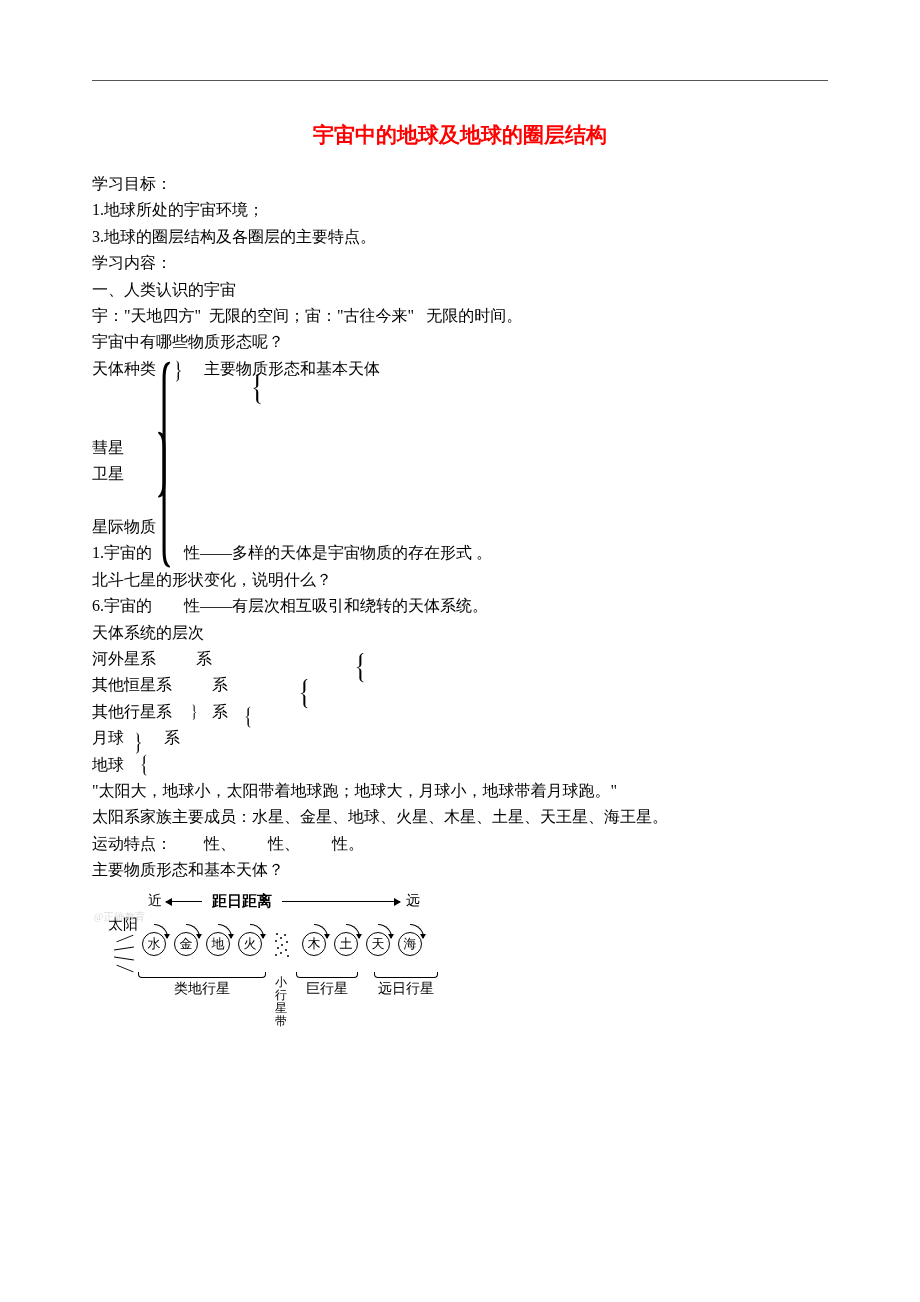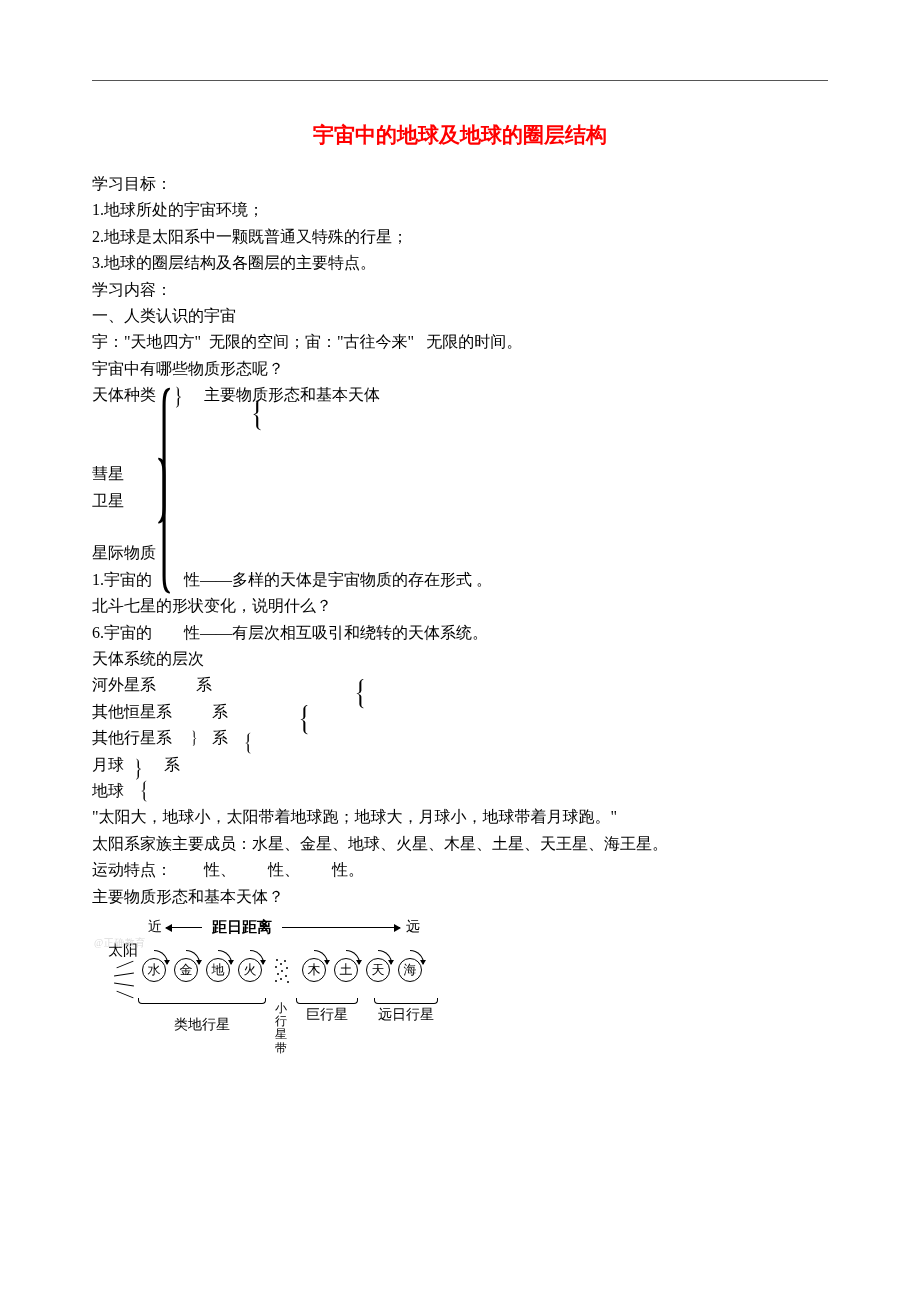--- a/index.html
+++ b/index.html
@@ -173,21 +173,20 @@
 <body>
 
 <div class="page">
   <hr class="hr-top">
 
   <div class="title">宇宙中的地球及地球的圈层结构</div>
 
   <div class="block">
     <div class="line">学习目标：</div>
     <div class="line">1.地球所处的宇宙环境；</div>
-    <div class="line">2.地球是太阳系中一颗既普通又特殊的行星；</div>
     <div class="line">3.地球的圈层结构及各圈层的主要特点。</div>
     <div class="line">学习内容：</div>
     <div class="line">一、人类认识的宇宙</div>
     <div class="line">宇："天地四方"  无限的空间；宙："古往今来"   无限的时间。</div>
     <div class="line">宇宙中有哪些物质形态呢？</div>
 
     <div class="rel">
       <div class="line">天体种类            主要物质形态和基本天体</div>
       <span class="brace brace-h small-brace" style="left:78px; top:4px;">︷</span>
       <span class="brace brace-h" style="left:144px; top:16px;">︸</span>
@@ -293,21 +292,21 @@
         </div>
       <div class="planet">
           <span class="tail"></span>
           <span>海</span>
         </div>
     </div>
 
     <div class="row" style="margin-left:52px; align-items:flex-start;">
       <div class="fig-underbrace" style="width:128px;">
         <div class="ub"></div>
-        <div style="margin-top:12px;">类地行星</div>
+        <div style="margin-top:2px;">类地行星</div>
       </div>
       <div style="width:30px; font-size:12px; text-align:center; line-height:1.1; margin-top:2px;">
         <div>小</div>
           <div>行</div>
           <div>星</div>
           <div>带</div>
       </div>
       <div class="fig-underbrace" style="width:62px;">
         <div class="ub"></div>
         <div style="margin-top:2px;">巨行星</div>

